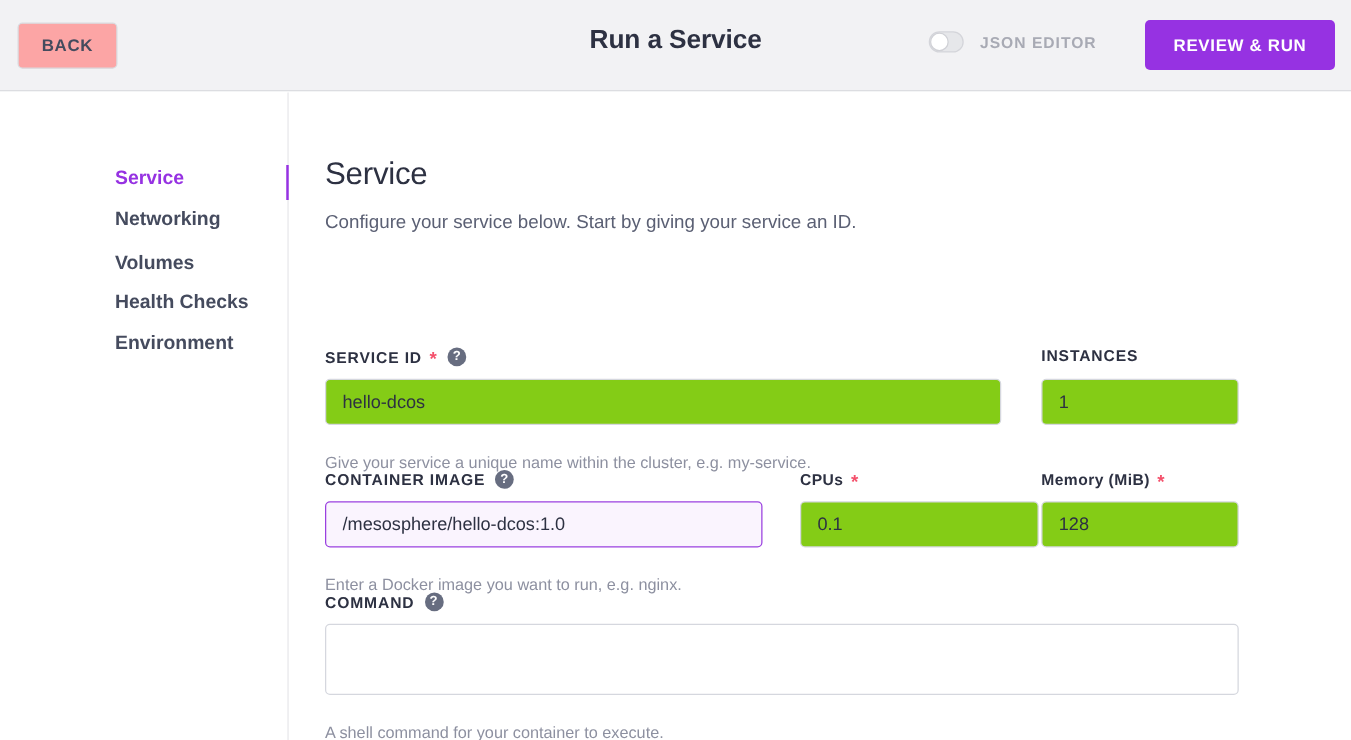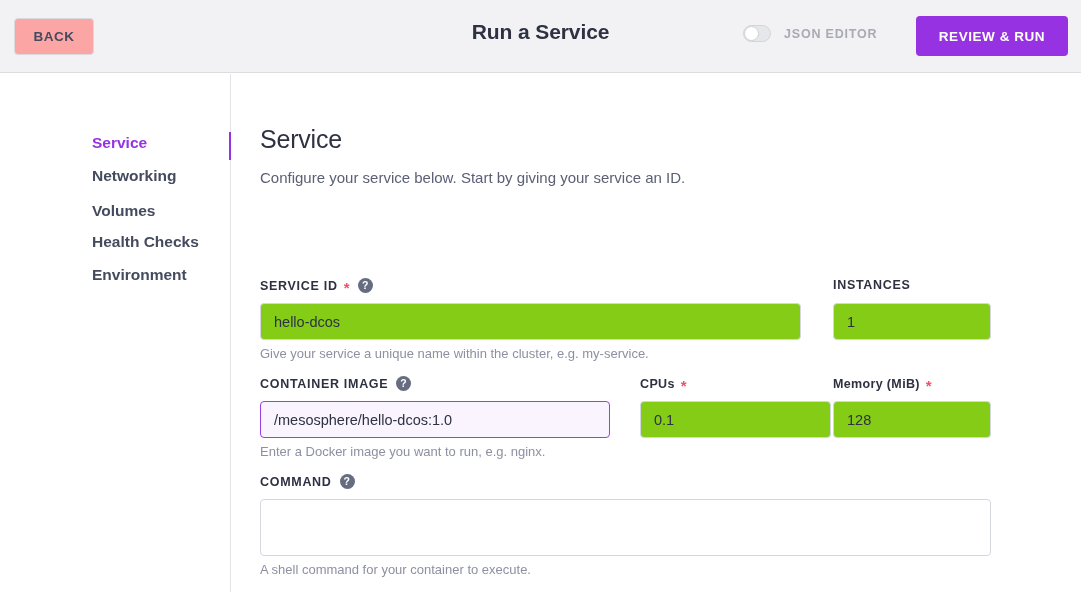--- a/index.html
+++ b/index.html
@@ -141,20 +141,21 @@
     border-radius: 4px;
     font-size: 14.5px; color: #2d3142;
     padding: 10px 13px;
     font-family: "Liberation Sans", sans-serif;
     outline: none; resize: none;
   }
   .hint {
     position: absolute;
     font-size: 13px; color: #8d90a0;
     white-space: nowrap;
+    margin-top: 16px;
   }
 </style>
 </head>
 <body>
 
 <div class="app">
 
   <div class="header">
     <div class="back-btn">
       <span>BACK</span>

